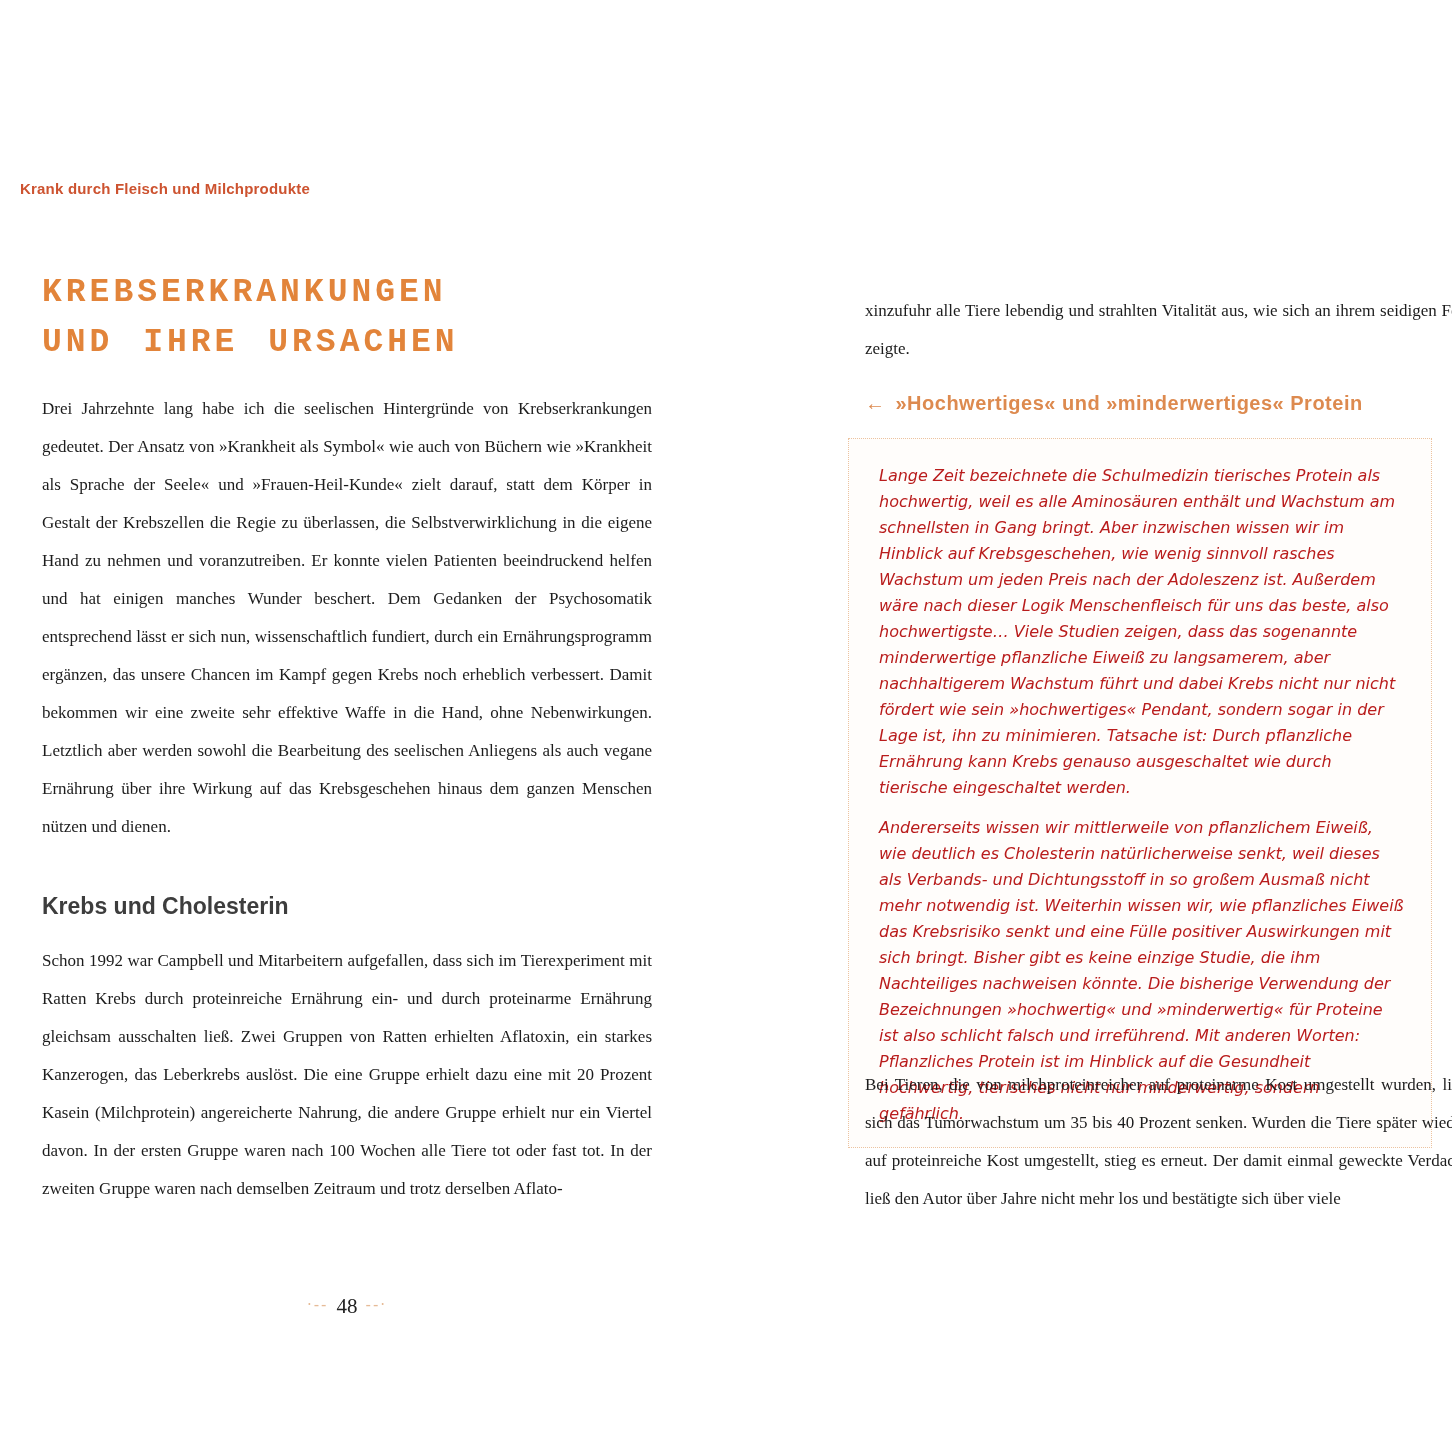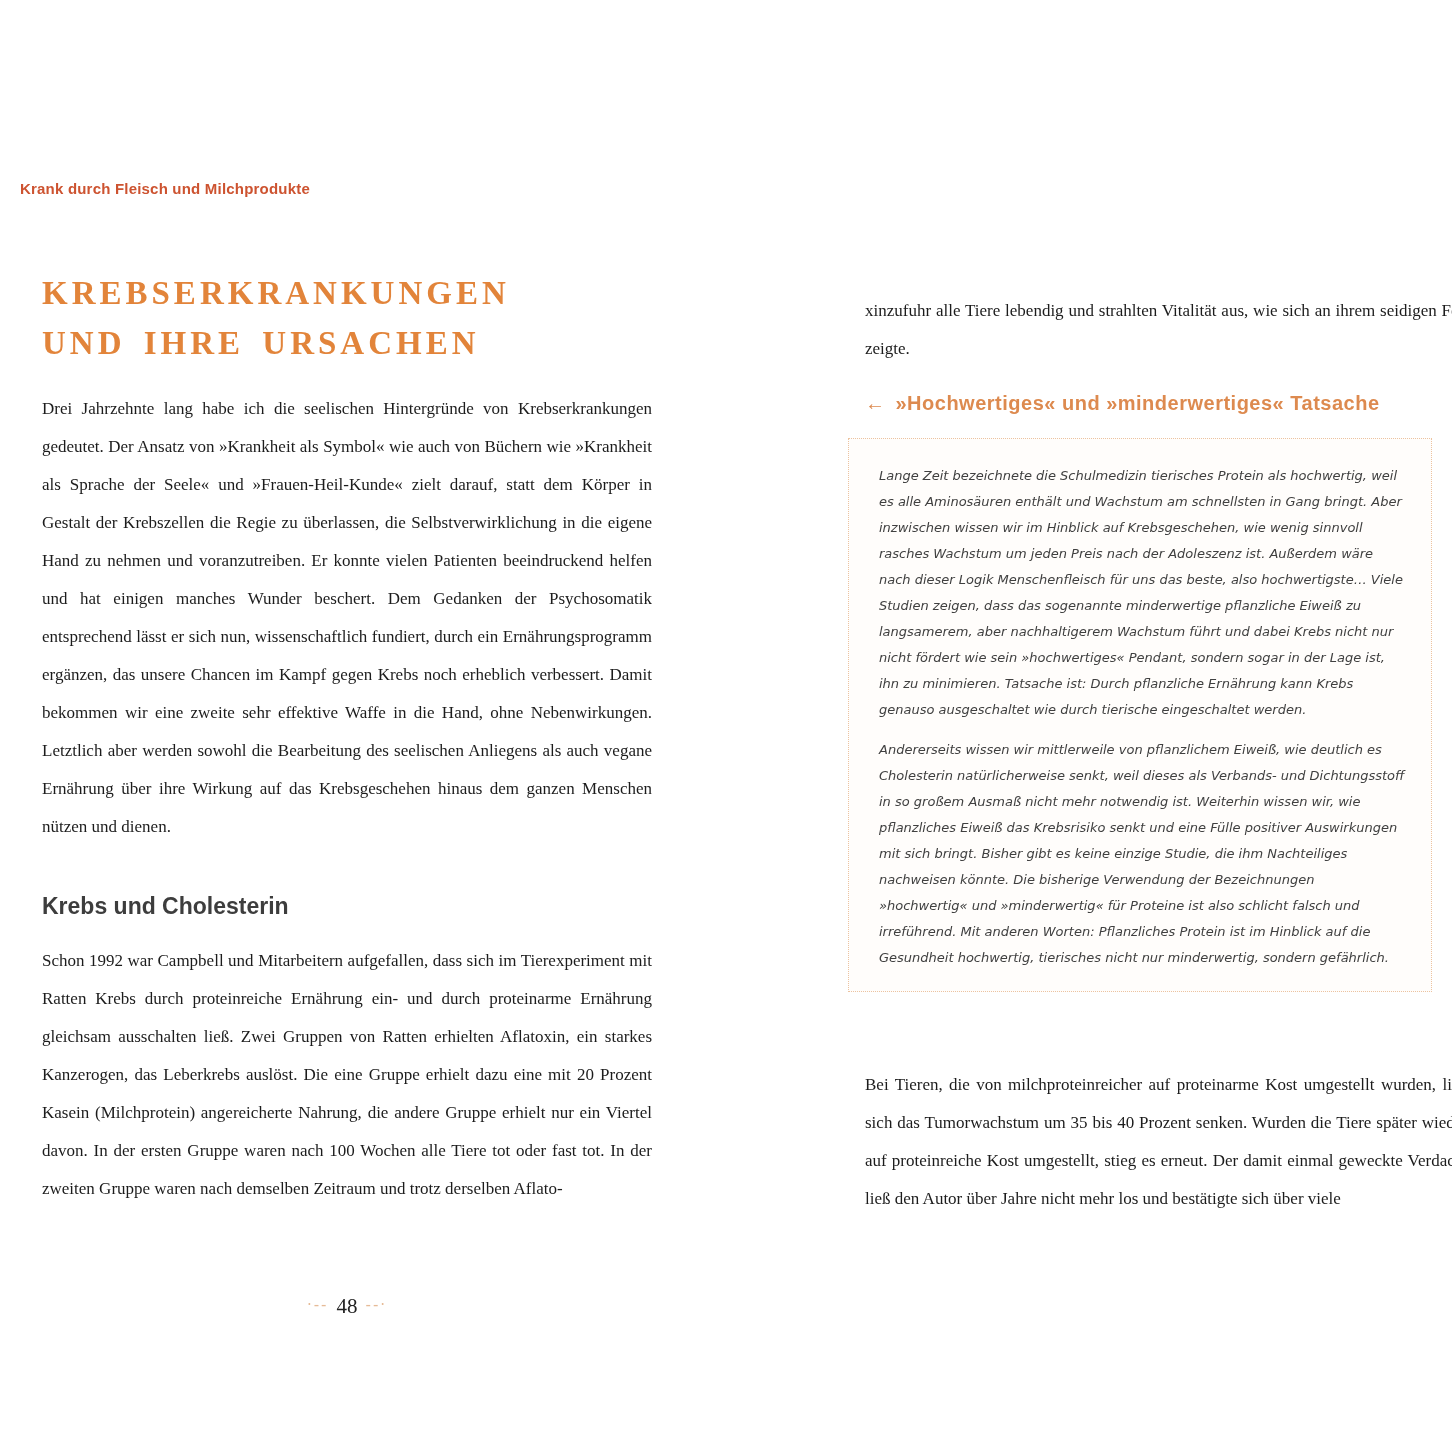--- a/index.html
+++ b/index.html
@@ -35,21 +35,21 @@
     font-size: 17px;
     font-style: italic;
     text-align: right;
     color: #2d2d2d;
     font-family: "DejaVu Serif", serif;
   }
 
   
   .chapter-title {
     top: 268px;
-    font-family: Liberation Serif, serif;
+    font-family: Liberation Mono, monospace;
     font-size: 33px;
     font-weight: 700;
     letter-spacing: 4px;
     word-spacing: 6px;
     line-height: 50px;
     color: #e2843a;
     margin: 0;
   }
 
   
@@ -89,23 +89,23 @@
     left: 3px;
     width: 584px;
     box-sizing: border-box;
     border: 1px dotted #ecc3a0;
     background: #fffdfb;
     padding: 24px 26px 20px 30px;
   }
   .info-box p {
     font-family: "DejaVu Sans", sans-serif;
     font-style: italic;
-    font-size: 13px;
+    font-size: 16px;
     line-height: 26px;
-    color: #404040;
+    color: #b91c1c;
     margin: 0;
     text-align: left;
   }
   .info-box p + p { margin-top: 14px; }
 
   .rp-para2 { top: 1066px; }
 
   
   .pagenum-row {
     top: 1294px;
@@ -147,21 +147,21 @@
       <span class="deco">·--</span><span>48</span><span class="deco">--·</span>
     </div>
   </section>
 
   <section class="page right">
 
 
     <p class="block body-text rp-para1">xinzufuhr alle Tiere lebendig und strahlten Vitalität aus, wie sich an ihrem seidigen Fell zeigte.</p>
 
     <h2 class="block rp-subhead">
-      <span class="arrow">←</span><span>»Hochwertiges« und »minderwertiges« Tatsache</span>
+      <span class="arrow">←</span><span>»Hochwertiges« und »minderwertiges« Protein</span>
     </h2>
 
     <div class="block info-box">
       <p>Lange Zeit bezeichnete die Schulmedizin tierisches Protein als hochwertig, weil es alle Aminosäuren enthält und Wachstum am schnellsten in Gang bringt. Aber inzwischen wissen wir im Hinblick auf Krebsgeschehen, wie wenig sinnvoll rasches Wachstum um jeden Preis nach der Adoleszenz ist. Außerdem wäre nach dieser Logik Menschenfleisch für uns das beste, also hochwertigste… Viele Studien zeigen, dass das sogenannte minderwertige pflanzliche Eiweiß zu langsamerem, aber nachhaltigerem Wachstum führt und dabei Krebs nicht nur nicht fördert wie sein »hochwertiges« Pendant, sondern sogar in der Lage ist, ihn zu minimieren. Tatsache ist: Durch pflanzliche Ernährung kann Krebs genauso ausgeschaltet wie durch tierische eingeschaltet werden.</p>
       <p>Andererseits wissen wir mittlerweile von pflanzlichem Eiweiß, wie deutlich es Cholesterin natürlicherweise senkt, weil dieses als Verbands- und Dichtungsstoff in so großem Ausmaß nicht mehr notwendig ist. Weiterhin wissen wir, wie pflanzliches Eiweiß das Krebsrisiko senkt und eine Fülle positiver Auswirkungen mit sich bringt. Bisher gibt es keine einzige Studie, die ihm Nachteiliges nachweisen könnte. Die bisherige Verwendung der Bezeichnungen »hochwertig« und »minderwertig« für Proteine ist also schlicht falsch und irreführend. Mit anderen Worten: Pflanzliches Protein ist im Hinblick auf die Gesundheit hochwertig, tierisches nicht nur minderwertig, sondern gefährlich.</p>
     </div>
 
     <p class="block body-text rp-para2">Bei Tieren, die von milchproteinreicher auf proteinarme Kost umgestellt wurden, ließ sich das Tumorwachstum um 35 bis 40 Prozent senken. Wurden die Tiere später wieder auf proteinreiche Kost umgestellt, stieg es erneut. Der damit einmal geweckte Verdacht ließ den Autor über Jahre nicht mehr los und bestätigte sich über viele</p>
 
   </section>

